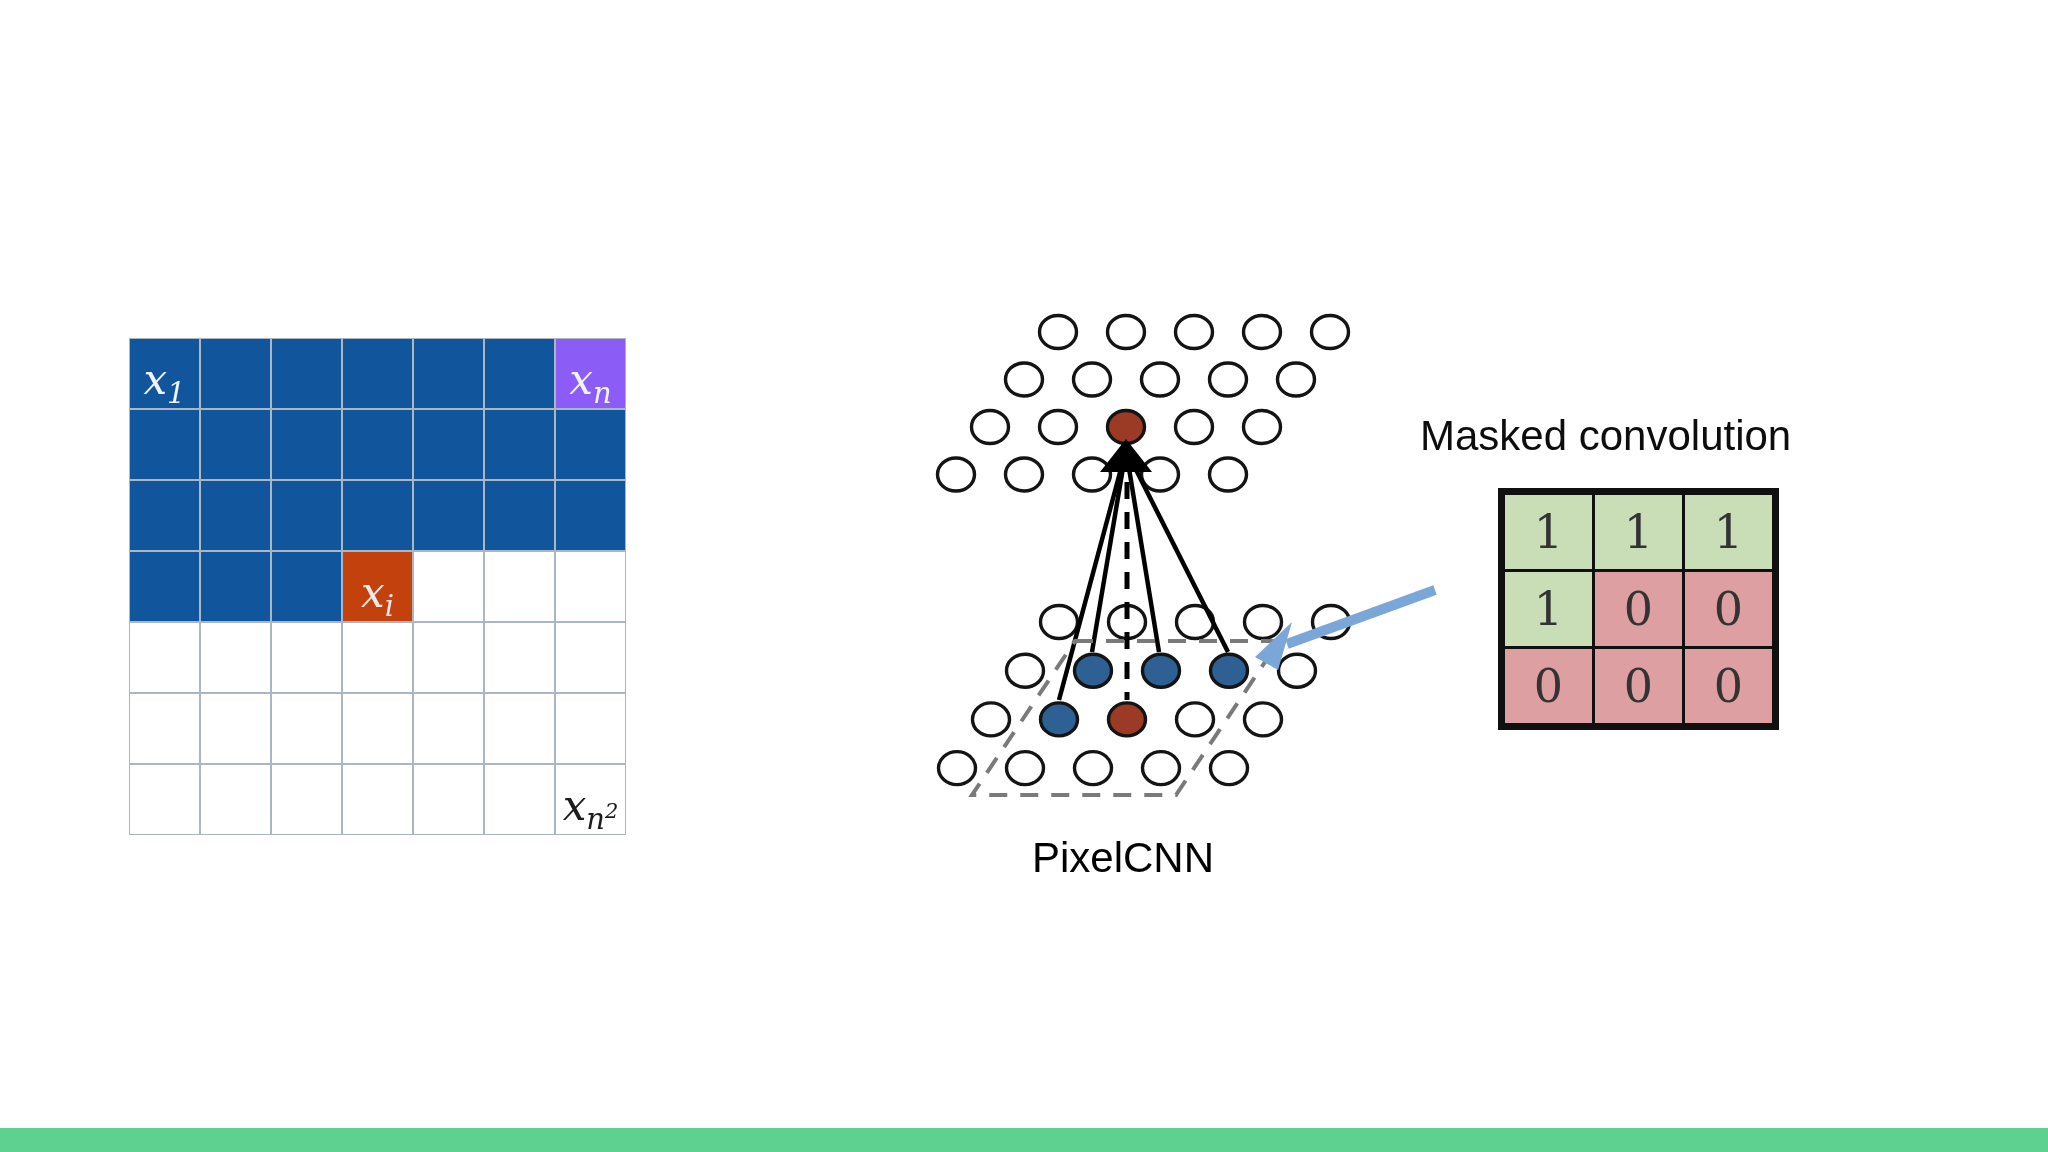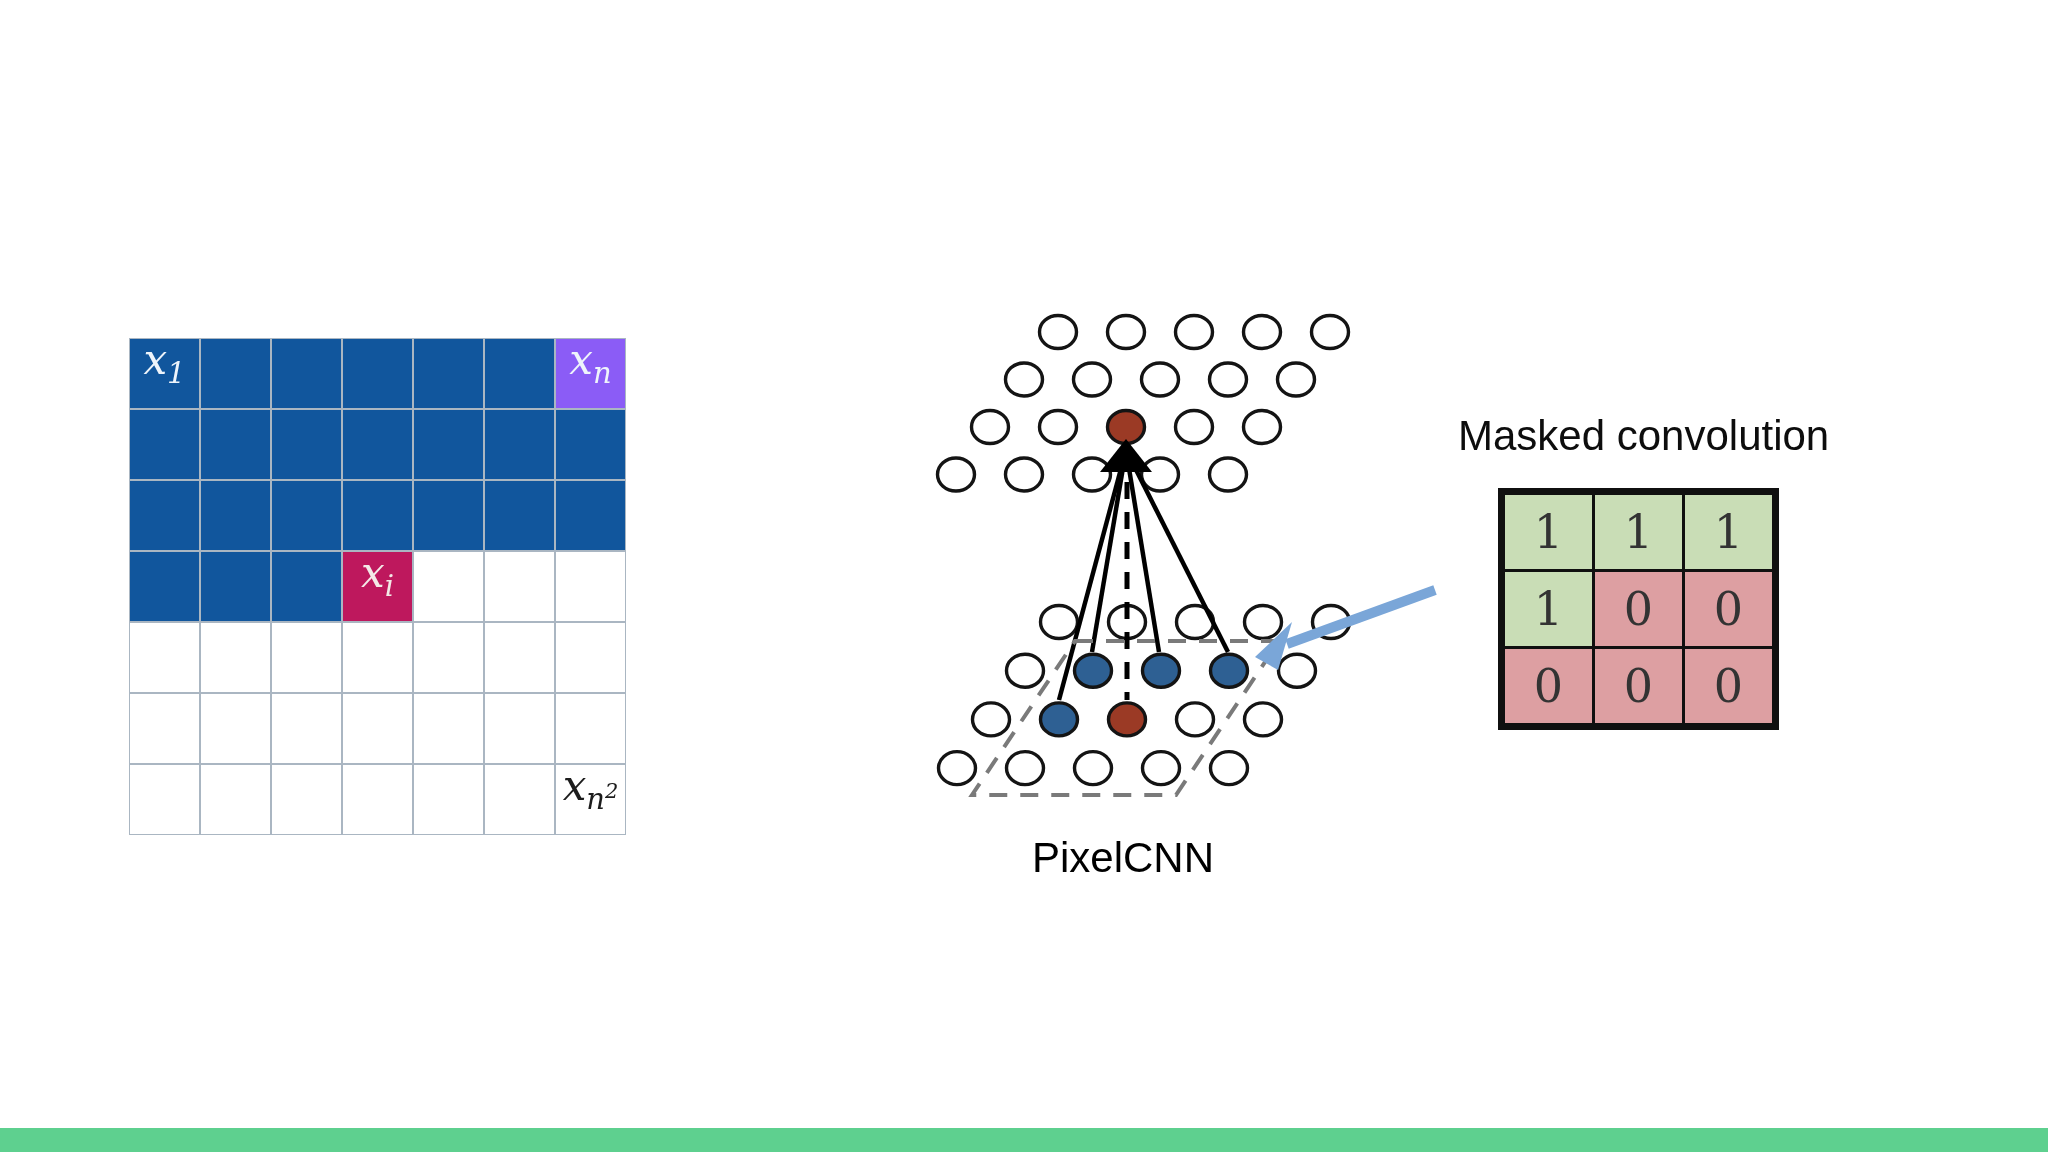--- a/index.html
+++ b/index.html
@@ -13,35 +13,35 @@
     font-size:76px;font-weight:300;color:#343a40;letter-spacing:.5px;
     font-family:"Liberation Sans",sans-serif;
   }
   
   #pixel-grid{
     position:absolute;left:129px;top:338px;
     display:grid;grid-template-columns:repeat(7,71px);grid-template-rows:repeat(7,71px);
   }
   .pg-cell{
     box-sizing:border-box;border:1px solid #aab6c2;
-    display:flex;align-items:flex-start;justify-content:center;
+    display:flex;align-items:flex-end;justify-content:center;
   }
   .pg-label{
     font-family:"DejaVu Serif",serif;font-style:italic;font-size:42px;line-height:1;
   }
   .pg-label sub{font-size:29px}
   .pg-label sub sup{font-size:21px;vertical-align:super}
   
   #diagram-svg{position:absolute;left:0;top:0}
   .pixelcnn-label{
     position:absolute;left:1032px;top:834px;font-size:42px;color:#000;
   }
   
   .mask-title{
-    position:absolute;left:1458px;top:412px;font-size:42px;color:#0d0d0d;
+    position:absolute;left:1420px;top:412px;font-size:42px;color:#0d0d0d;
   }
   .mask-table{
     position:absolute;left:1498px;top:488px;border-collapse:collapse;
     border:7px solid #101010;
   }
   .mask-table td{
     width:85px;height:72px;border:3px solid #101010;
     text-align:center;vertical-align:middle;
     font-family:"DejaVu Serif",serif;font-size:46px;color:#333333;
   }
@@ -75,21 +75,21 @@
       <div class="pg-cell" style="background: rgb(17, 86, 157);"></div>
       <div class="pg-cell" style="background: rgb(17, 86, 157);"></div>
       <div class="pg-cell" style="background: rgb(17, 86, 157);"></div>
       <div class="pg-cell" style="background: rgb(17, 86, 157);"></div>
       <div class="pg-cell" style="background: rgb(17, 86, 157);"></div>
       <div class="pg-cell" style="background: rgb(17, 86, 157);"></div>
       <div class="pg-cell" style="background: rgb(17, 86, 157);"></div>
       <div class="pg-cell" style="background: rgb(17, 86, 157);"></div>
       <div class="pg-cell" style="background: rgb(17, 86, 157);"></div>
       <div class="pg-cell" style="background: rgb(17, 86, 157);"></div>
-      <div class="pg-cell" style="background: #be185d;">
+      <div class="pg-cell" style="background: #c2410c;">
         <span class="pg-label" style="color: rgb(243, 233, 231);">x<sub>i</sub></span>
       </div>
       <div class="pg-cell" style="background: rgb(255, 255, 255);"></div>
       <div class="pg-cell" style="background: rgb(255, 255, 255);"></div>
       <div class="pg-cell" style="background: rgb(255, 255, 255);"></div>
       <div class="pg-cell" style="background: rgb(255, 255, 255);"></div>
       <div class="pg-cell" style="background: rgb(255, 255, 255);"></div>
       <div class="pg-cell" style="background: rgb(255, 255, 255);"></div>
       <div class="pg-cell" style="background: rgb(255, 255, 255);"></div>
       <div class="pg-cell" style="background: rgb(255, 255, 255);"></div>

